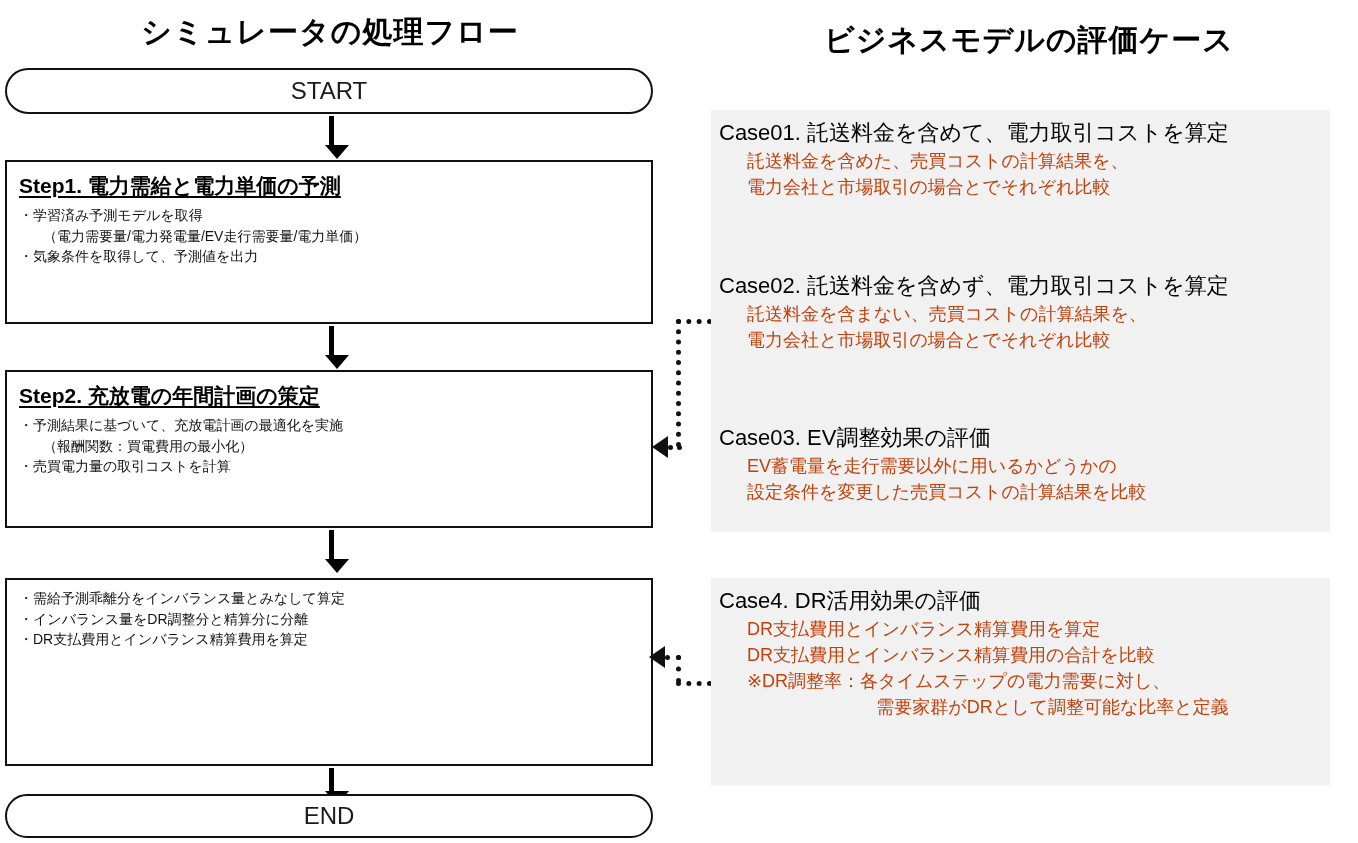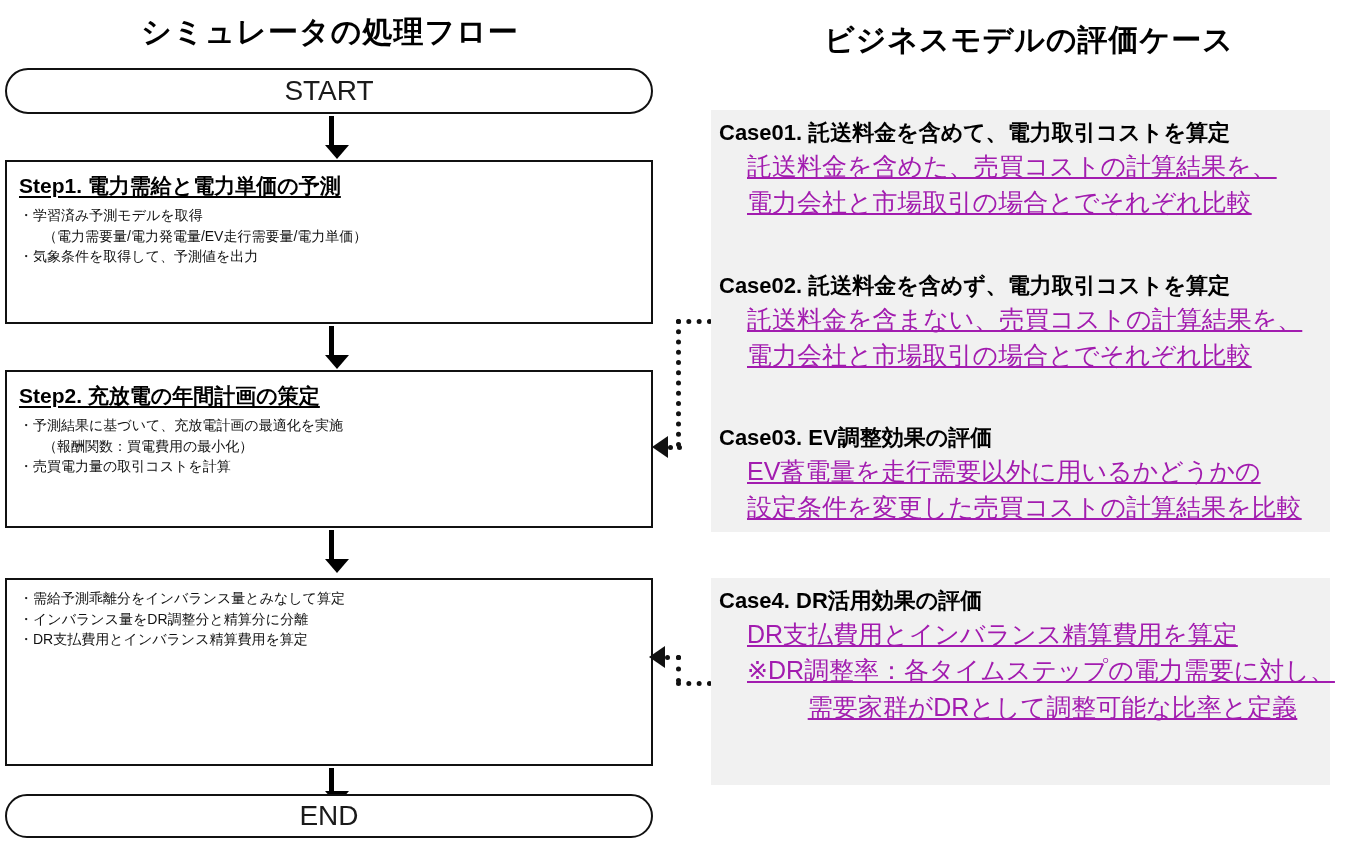--- a/index.html
+++ b/index.html
@@ -35,21 +35,21 @@
 
   
   .term {
     position: absolute;
     border: 2.5px solid #111;
     border-radius: 26px;
     background: #fff;
     display: flex;
     align-items: center;
     justify-content: center;
-    font-size: 28px;
+    font-size: 24px;
     color: #1a1a1a;
     box-sizing: border-box;
   }
   .stepbox {
     position: absolute;
     border: 2px solid #111;
     background: #fff;
     box-sizing: border-box;
     padding: 8px 15px 6px 10px;
   }
@@ -109,33 +109,32 @@
   }
 
   
   .case-panel {
     position: absolute;
     background: #f1f1f1;
     box-sizing: border-box;
   }
   .case-block { position: absolute; }
   .case-head {
-    font-weight: bold;
+    font-weight: normal;
     font-size: 22px;
     color: #000;
     white-space: nowrap;
     letter-spacing: 0px;
   }
   .case-line {
-    font-size: 25px;
+    font-size: 18px;
     line-height: 1.45;
-    color: #a21caf;
+    color: #c2410c;
     white-space: nowrap;
     margin-left: 28px;
-    text-decoration: underline;
   }
   .case-line.sub-indent { margin-left: 52px; text-align: center; }
 </style>
 </head>
 <body>
 
 <div class="canvas">
 
   <div class="col-title" id="title-left">シミュレータの処理フロー</div>
   <div class="col-title" id="title-right">ビジネスモデルの評価ケース</div>
@@ -204,17 +203,18 @@
     <div class="case-head">Case03. EV調整効果の評価</div>
     <div class="case-line">EV蓄電量を走行需要以外に用いるかどうかの</div>
     <div class="case-line">設定条件を変更した売買コストの計算結果を比較</div>
   </div>
 
   <div class="case-panel" style="left:711px; top:578px; width:619px; height:207px;"></div>
 
   <div class="case-block" style="left:719px; top:586px; width:615px;">
     <div class="case-head">Case4. DR活用効果の評価</div>
     <div class="case-line">DR支払費用とインバランス精算費用を算定</div>
+    <div class="case-line">DR支払費用とインバランス精算費用の合計を比較</div>
     <div class="case-line">※DR調整率：各タイムステップの電力需要に対し、</div>
     <div class="case-line sub-indent">需要家群がDRとして調整可能な比率と定義</div>
   </div>
 
 </div>
 
 </body></html>

